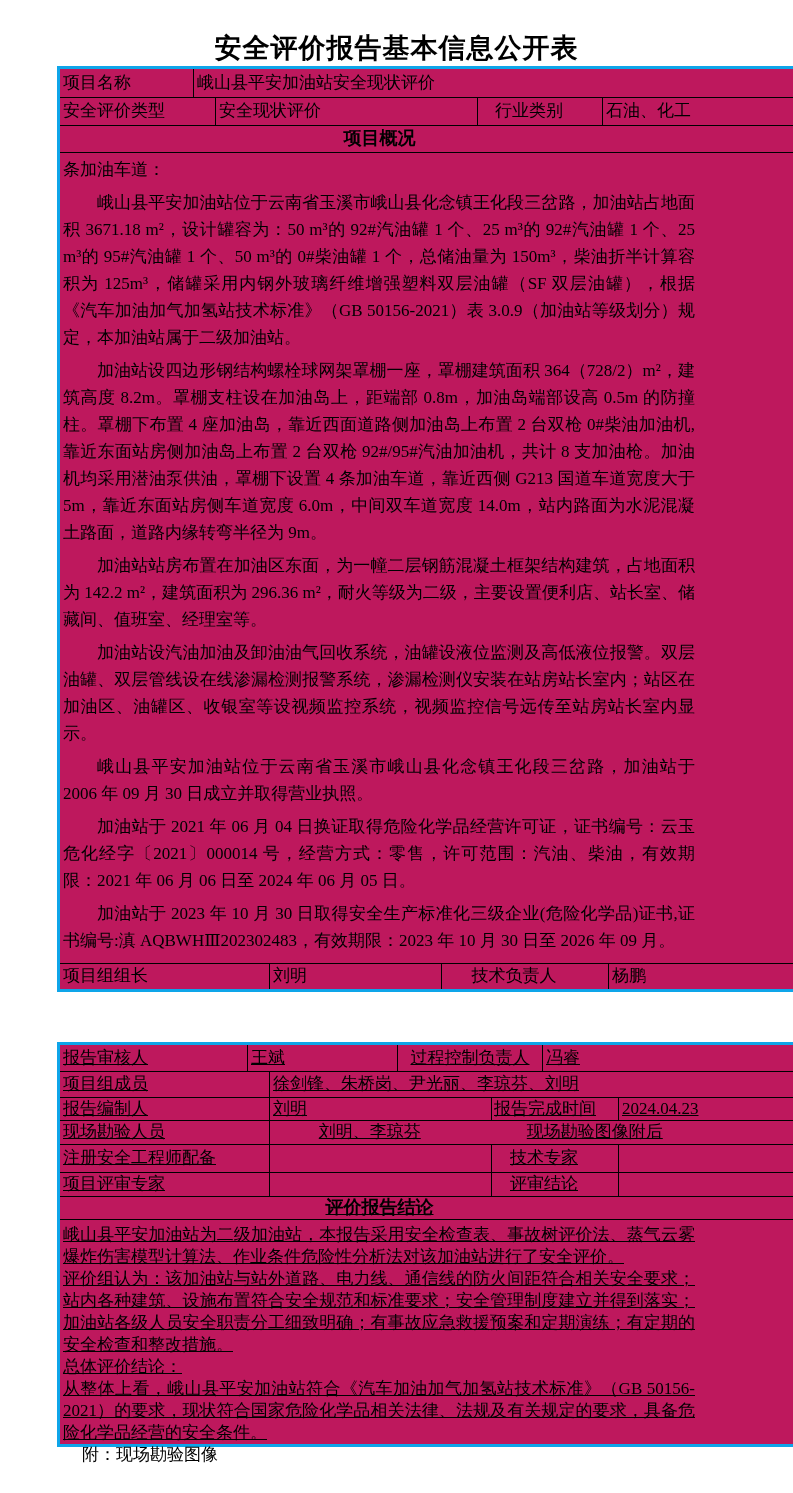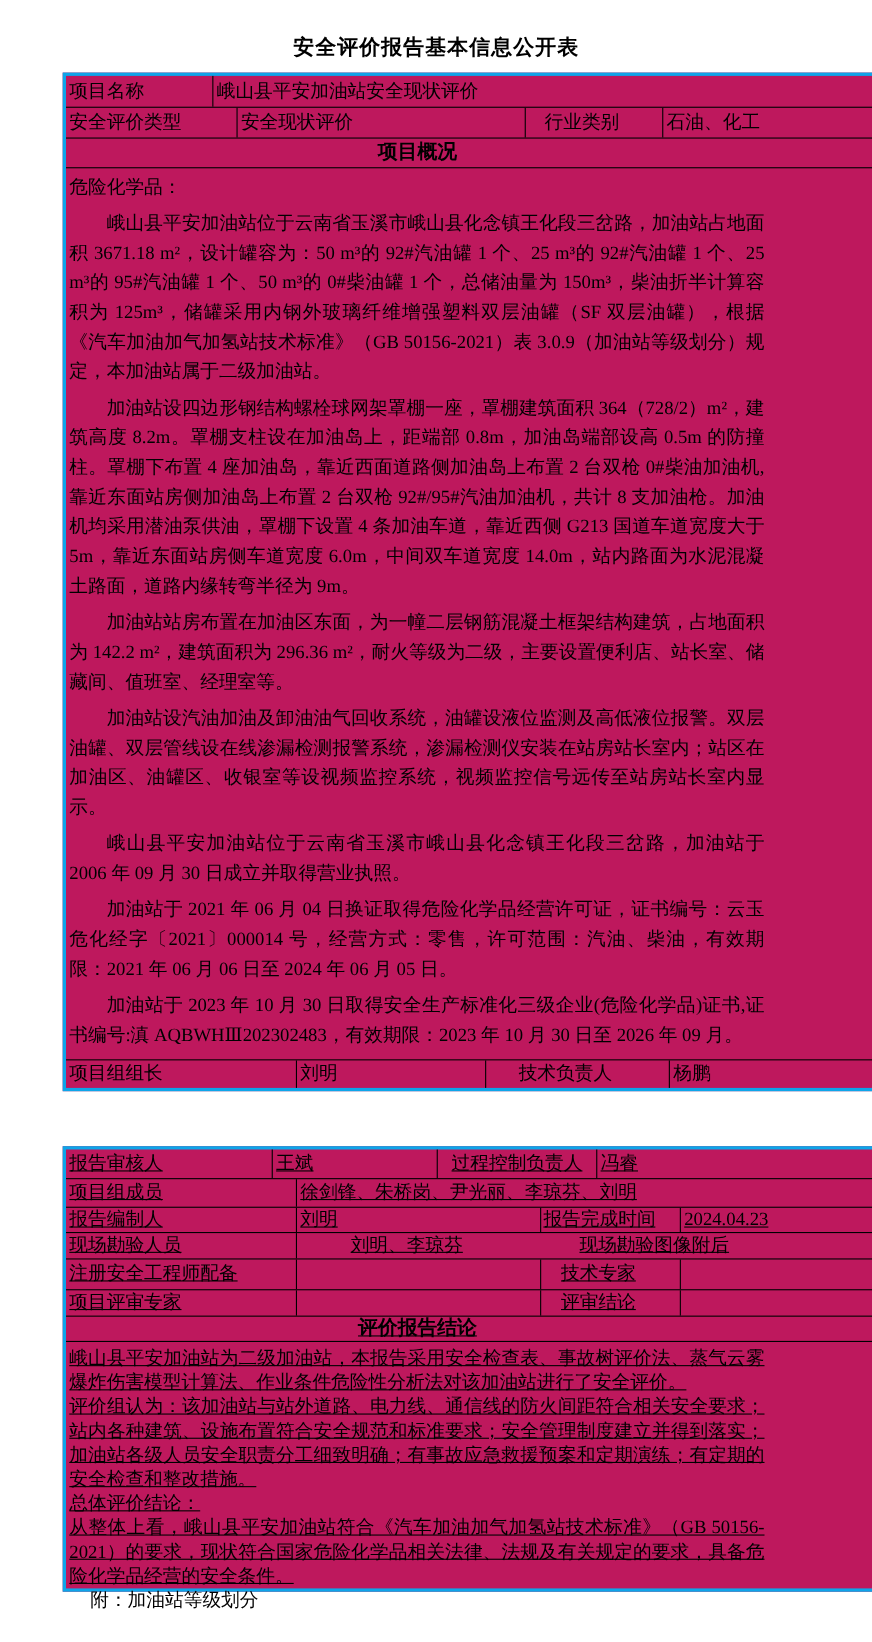--- a/index.html
+++ b/index.html
@@ -4,21 +4,21 @@
 <style>
   * { margin:0; padding:0; box-sizing:border-box; }
   html,body { background:#ffffff; }
   body {
     width:793px; height:1493px; position:relative;
     font-family:"Liberation Serif","DejaVu Serif",serif;
     color:#000;
   }
   .page-title {
     position:absolute; top:30px; left:0; width:793px;
-    text-align:center; font-size:19px; font-weight:bold;
+    text-align:center; font-size:27px; font-weight:bold;
     letter-spacing:1px;
   }
   .tbl {
     position:absolute; left:57px; width:746px;
     border:3px solid #0ea5e9; background:#be185d;
   }
   #table1 { top:66px; }
   #table2 { top:1042px;text-decoration:underline; }
   .trow { display:flex; align-items:stretch; }
   .trow + .trow { border-top:1px solid #000;gap:22px; }
@@ -80,21 +80,21 @@
     <div class="cell c-l1">安全评价类型</div>
     <div class="cell c-v2">安全现状评价</div>
     <div class="cell c-ind center">行业类别</div>
     <div class="cell c-ind-v">石油、化工</div>
   </div>
   <div class="trow h27">
     <div class="cell hdr" style="width:638px;">项目概况</div>
   </div>
   <div class="trow">
     <div class="cell bigcell" style="width:638px;">
-      <p class="no-indent">危险化学品：</p>
+      <p class="no-indent">条加油车道：</p>
       <p>峨山县平安加油站位于云南省玉溪市峨山县化念镇王化段三岔路，加油站占地面积 3671.18 m²，设计罐容为：50 m³的 92#汽油罐 1 个、25 m³的 92#汽油罐 1 个、25 m³的 95#汽油罐 1 个、50 m³的 0#柴油罐 1 个，总储油量为 150m³，柴油折半计算容积为 125m³，储罐采用内钢外玻璃纤维增强塑料双层油罐（SF 双层油罐），根据《汽车加油加气加氢站技术标准》（GB 50156-2021）表 3.0.9（加油站等级划分）规定，本加油站属于二级加油站。</p>
       <p>加油站设四边形钢结构螺栓球网架罩棚一座，罩棚建筑面积 364（728/2）m²，建筑高度 8.2m。罩棚支柱设在加油岛上，距端部 0.8m，加油岛端部设高 0.5m 的防撞柱。罩棚下布置 4 座加油岛，靠近西面道路侧加油岛上布置 2 台双枪 0#柴油加油机,靠近东面站房侧加油岛上布置 2 台双枪 92#/95#汽油加油机，共计 8 支加油枪。加油机均采用潜油泵供油，罩棚下设置 4 条加油车道，靠近西侧 G213 国道车道宽度大于 5m，靠近东面站房侧车道宽度 6.0m，中间双车道宽度 14.0m，站内路面为水泥混凝土路面，道路内缘转弯半径为 9m。</p>
       <p>加油站站房布置在加油区东面，为一幢二层钢筋混凝土框架结构建筑，占地面积为 142.2 m²，建筑面积为 296.36 m²，耐火等级为二级，主要设置便利店、站长室、储藏间、值班室、经理室等。</p>
       <p>加油站设汽油加油及卸油油气回收系统，油罐设液位监测及高低液位报警。双层油罐、双层管线设在线渗漏检测报警系统，渗漏检测仪安装在站房站长室内；站区在加油区、油罐区、收银室等设视频监控系统，视频监控信号远传至站房站长室内显示。</p>
       <p>峨山县平安加油站位于云南省玉溪市峨山县化念镇王化段三岔路，加油站于 2006 年 09 月 30 日成立并取得营业执照。</p>
       <p>加油站于 2021 年 06 月 04 日换证取得危险化学品经营许可证，证书编号：云玉危化经字〔2021〕000014 号，经营方式：零售，许可范围：汽油、柴油，有效期限：2021 年 06 月 06 日至 2024 年 06 月 05 日。</p>
       <p>加油站于 2023 年 10 月 30 日取得安全生产标准化三级企业(危险化学品)证书,证书编号:滇 AQBWHⅢ202302483，有效期限：2023 年 10 月 30 日至 2026 年 09 月。</p>
     </div>
   </div>
   <div class="trow h26">
@@ -147,13 +147,13 @@
   <div class="trow">
     <div class="cell conclcell" style="width:638px;">
       <p>峨山县平安加油站为二级加油站，本报告采用安全检查表、事故树评价法、蒸气云雾爆炸伤害模型计算法、作业条件危险性分析法对该加油站进行了安全评价。</p>
       <p>评价组认为：该加油站与站外道路、电力线、通信线的防火间距符合相关安全要求；站内各种建筑、设施布置符合安全规范和标准要求；安全管理制度建立并得到落实；加油站各级人员安全职责分工细致明确；有事故应急救援预案和定期演练；有定期的安全检查和整改措施。</p>
       <p>总体评价结论：</p>
       <p>从整体上看，峨山县平安加油站符合《汽车加油加气加氢站技术标准》（GB 50156-2021）的要求，现状符合国家危险化学品相关法律、法规及有关规定的要求，具备危险化学品经营的安全条件。</p>
     </div>
   </div>
 </div>
 
-<div class="attachment">附：加油站等级划分</div>
+<div class="attachment">附：现场勘验图像</div>
 
 </body></html>

